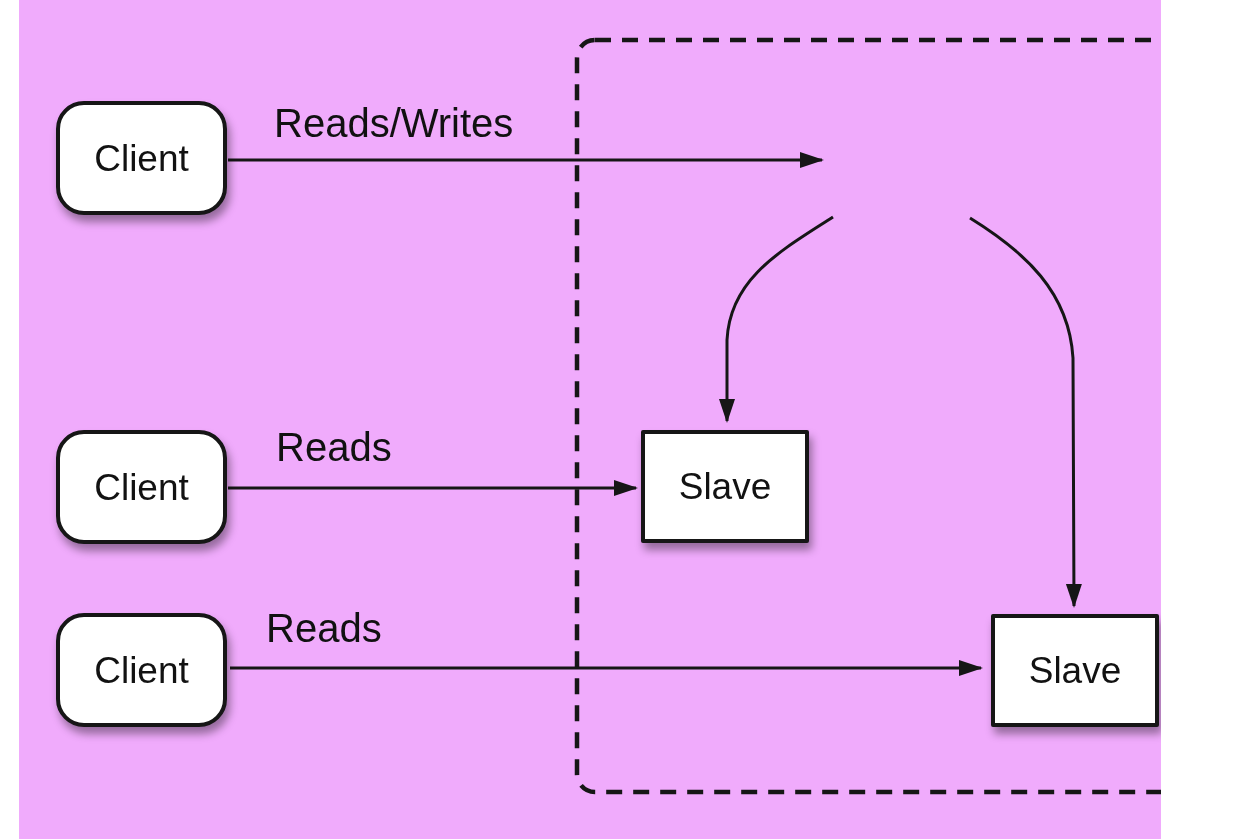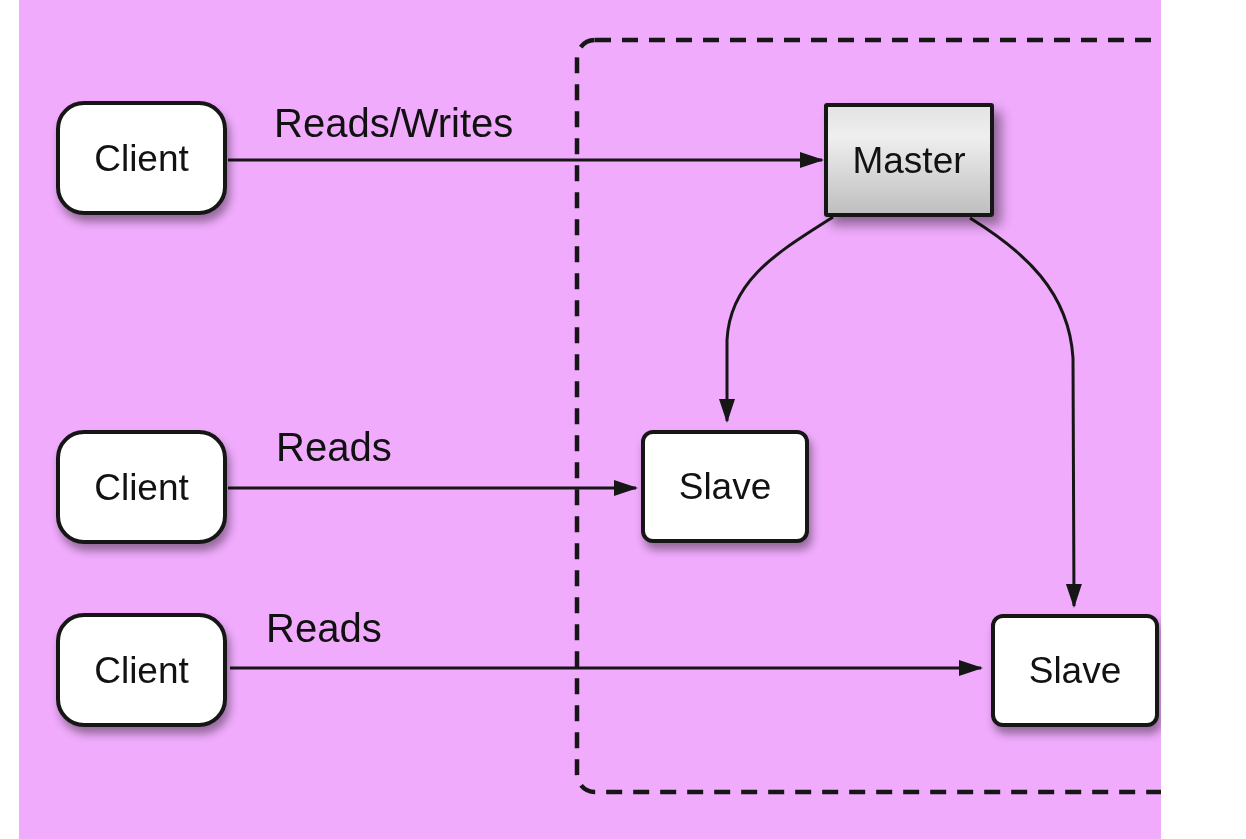--- a/index.html
+++ b/index.html
@@ -51,21 +51,21 @@
     top: 103px;
     width: 170px;
     height: 114px;
     border-radius: 3px;
     background: linear-gradient(180deg, #e3e3e3 0%, #efefef 28%, #d8d8d8 62%, #bfbfbf 100%);
     box-shadow: 7px 8px 12px rgba(0,0,0,0.42);
   }
   .slave {
     width: 168px;
     height: 113px;
-    border-radius: 12px;
+    border-radius: 2px;
   }
   .slave-1 { left: 622px; top: 430px; }
   .slave-2 { left: 972px; top: 614px; }
   .edge-label {
     position: absolute;
     font-size: 40px;
     line-height: 1.15;
     color: #111;
     white-space: nowrap;
   }
@@ -105,23 +105,20 @@
   </div>
 
   <div class="node client client-2">
     <span class="node-label">Client</span>
   </div>
 
   <div class="node client client-3">
     <span class="node-label">Client</span>
   </div>
 
-  <div class="node master">
-    <span class="node-label">Master</span>
-  </div>
 
   <div class="node slave slave-1">
     <span class="node-label">Slave</span>
   </div>
 
   <div class="node slave slave-2">
     <span class="node-label">Slave</span>
   </div>
 
   <div class="edge-label lbl-reads-writes">Reads/Writes</div>

